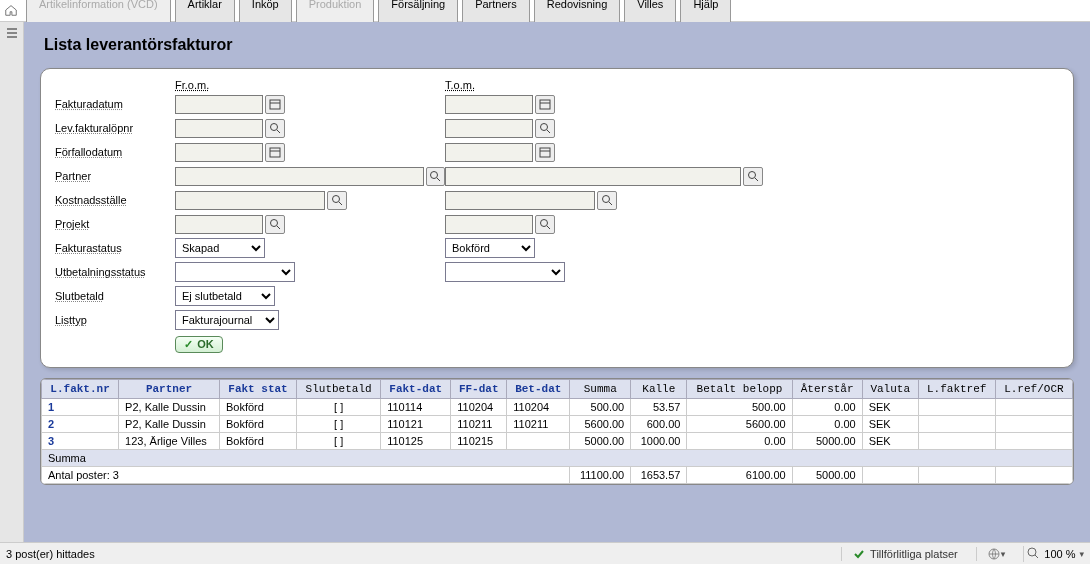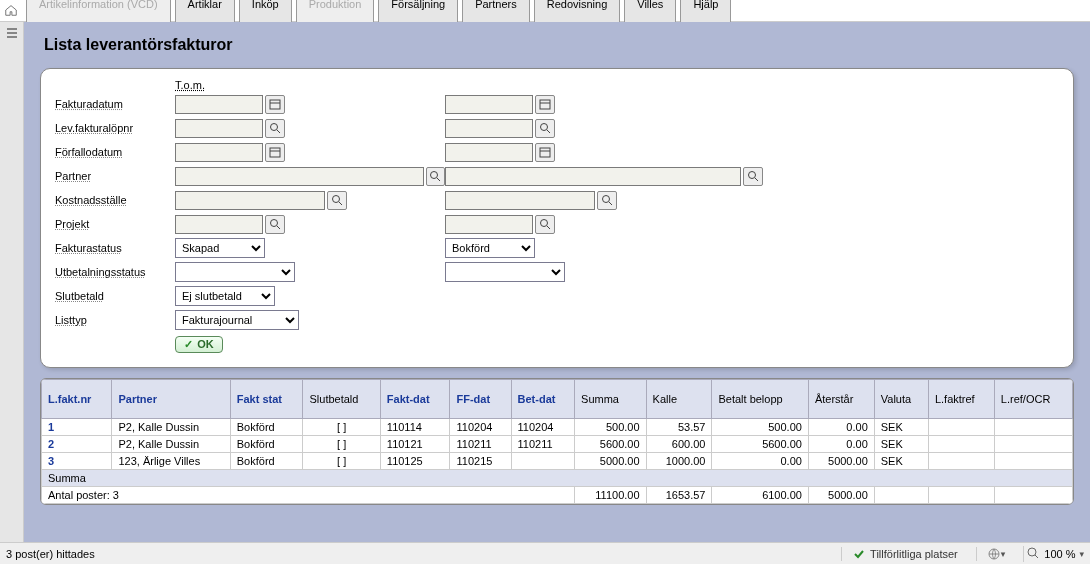--- a/index.html
+++ b/index.html
@@ -42,21 +42,21 @@
   .icon-btn svg { width:12px; height:12px; }
 
   select.sel { border:1px solid #7a7a90; background:#fff; height:20px; font-size:11px; padding:0 2px; }
 
   .ok-btn { display:inline-flex; align-items:center; gap:4px; border:1px solid #5a8a5a; background:linear-gradient(#f4fff4,#d4f0d4); padding:1px 8px; border-radius:4px; color:#2a6a2a; font-weight:bold; cursor:pointer; font-size:11px; }
   .ok-btn::before { content:"✓"; color:#2a8a2a; }
 
   
   .table-wrap { background:#fff; border:1px solid #888; border-radius:6px; overflow:hidden; }
   table { border-collapse:collapse; width:100%; font-size:11px; }
-  th { background:#dde1ef; border:1px solid #aab; padding:13px 6px; text-align:left; font-weight:normal; white-space:nowrap; }
+  th { background:#dde1ef; border:1px solid #aab; padding:3px 6px; text-align:center; font-weight:normal; white-space:nowrap;font-family:Liberation Mono, monospace; }
   th.sort { color:#1a3a9a; font-weight:bold; cursor:pointer; }
   td { border:1px solid #ccc; padding:2px 6px; white-space:nowrap; }
   td.num { text-align:right; }
   td.link { color:#1a3a9a; font-weight:bold; cursor:pointer; }
   tr.summa td { background:#dde1ef; font-weight:normal; }
   tr.total td { background:#fff; }
   td.center { text-align:center; }
 
   
   .statusbar { height:22px; background:#efefef; border-top:1px solid #ccc; display:flex; align-items:center; font-size:11px; padding:0 6px; justify-content:space-between; }
@@ -99,20 +99,21 @@
       </span>
     </div>
 
     <div class="content">
       <h2 class="page-title">Lista leverantörsfakturor</h2>
 
       <div class="panel">
 
         <div class="col-headers">
           <div class="lbl"></div>
+          <div class="hdr">Fr.o.m.</div>
           <div class="hdr">T.o.m.</div>
         </div>
 
         <div class="form-row">
           <div class="lbl">Fakturadatum</div>
           <div class="cell">
             <input class="text small" style="">
             <span class="icon-btn">
                 <svg viewBox="0 0 12 12">
                   <rect x="1" y="2" width="10" height="9" fill="none" stroke="#444"></rect>
@@ -265,21 +266,21 @@
           <div class="lbl">Slutbetald</div>
           <div class="cell">
             <select class="sel" style="width:100px"><option>Ej slutbetald</option></select>
           </div>
           <div></div>
         </div>
 
         <div class="form-row">
           <div class="lbl">Listtyp</div>
           <div class="cell">
-            <select class="sel" style="width:124px"><option>Fakturajournal</option></select>
+            <select class="sel" style="width:104px"><option>Fakturajournal</option></select>
           </div>
           <div></div>
         </div>
 
         <div class="form-row">
           <div></div>
           <div class="cell">
             <button class="ok-btn">OK</button>
           </div>
           <div></div>

